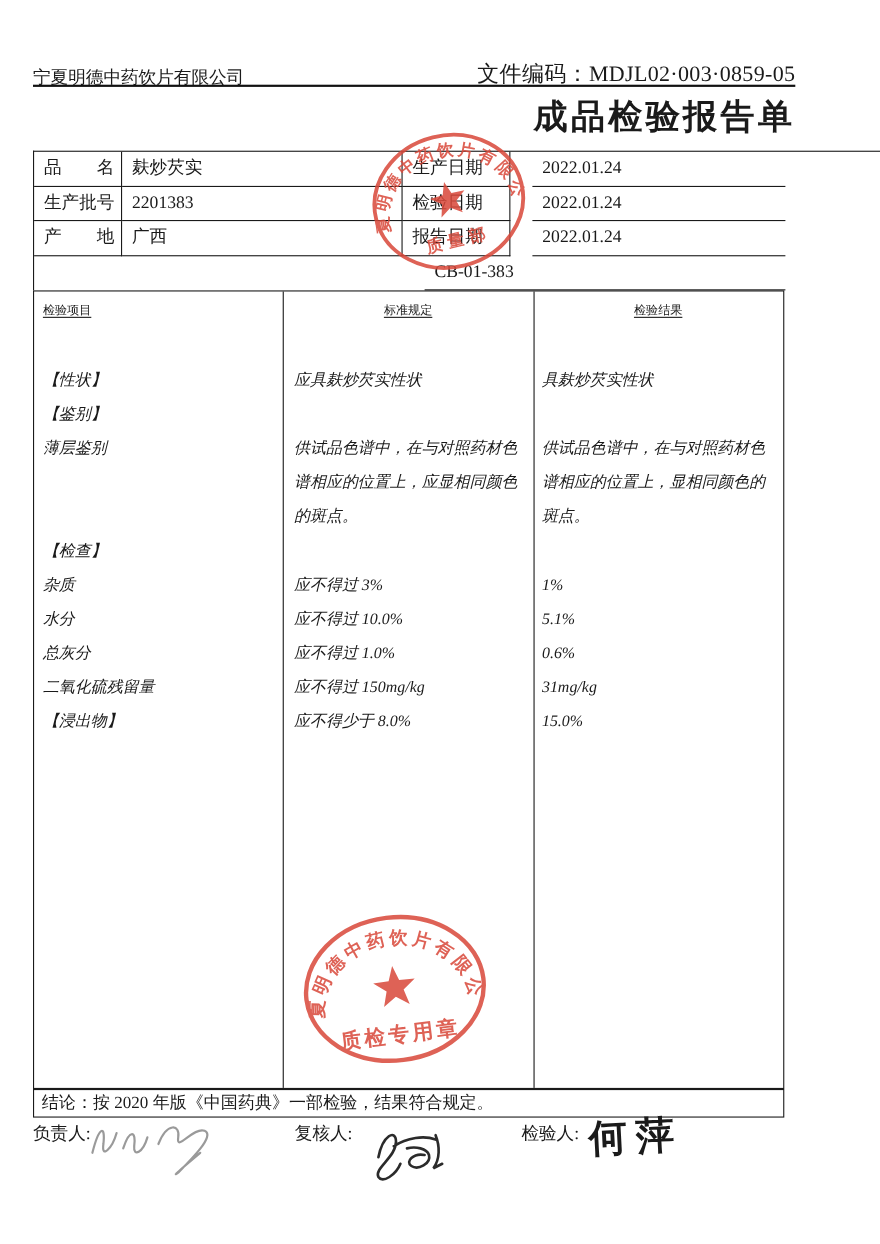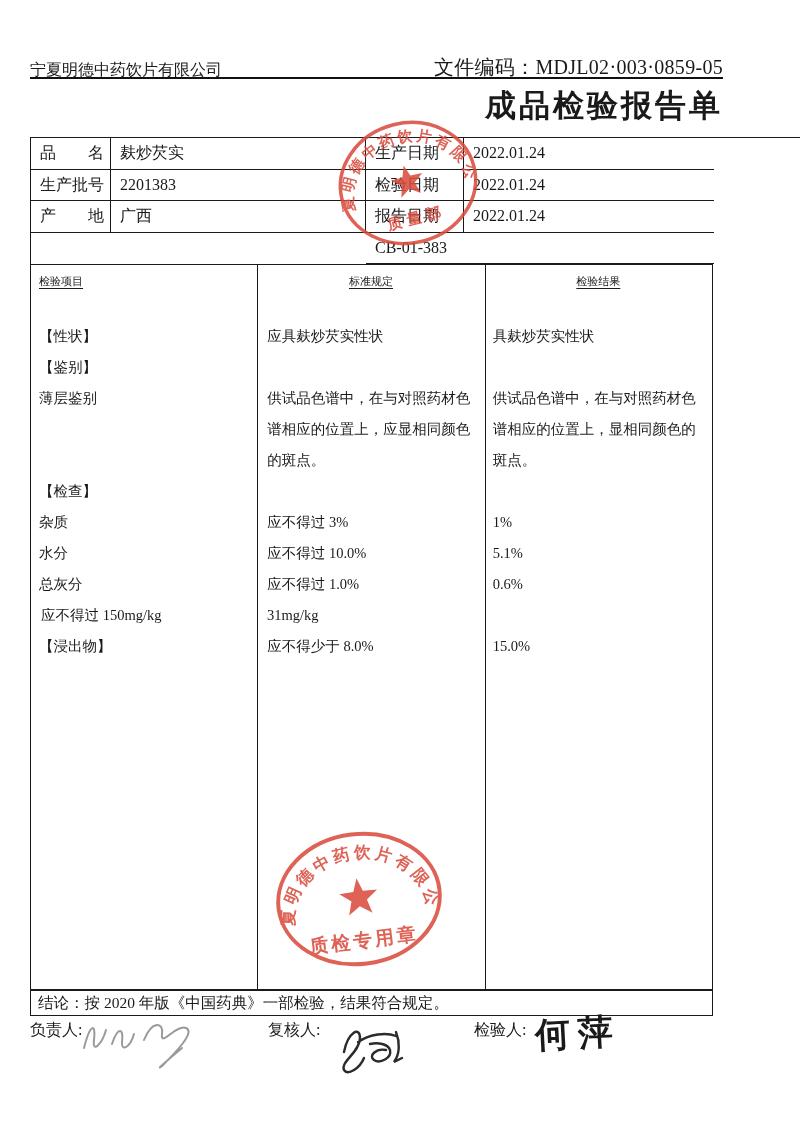--- a/index.html
+++ b/index.html
@@ -18,34 +18,34 @@
   .title { left:30px; top:85px; width:693px; text-align:right; font-size:31px; font-weight:700; letter-spacing:3px; }
 
   
   .info-table {
     left:30px; top:137px; width:783px;
     display:grid; grid-template-columns:80px 255px 98px 250px;
     border:1.5px solid #1a1a1a; border-bottom:none;
     font-size:16px;
   }
   .info-cell { height:31.5px; line-height:30px; padding-left:9px; border-right:1px solid #1a1a1a; border-bottom:1px solid #1a1a1a; overflow:hidden; white-space:nowrap; }
-  .info-cell.last { border-right:none; }
+  .info-cell.last { border-right:none;margin-left:20px; }
   .info-cell.span2a { grid-column:1/3; }
   .info-cell.span2b { grid-column:3/5; }
 
   
   .main-table { left:30px; top:264px; width:683px; height:726px; border:1.5px solid #1a1a1a; font-size:14.5px; }
   .vline { position:absolute; top:0; bottom:0; width:1px; background:#1a1a1a; }
   .vline.v1 { left:226px; } .vline.v2 { left:454px; }
   .mt-header { display:flex; padding-top:9px; font-size:11px; }
   .mt-header .h1 { width:227px; padding-left:8px; }
   .mt-header .h2 { width:228px; text-align:center; }
   .mt-header .h3 { width:228px; text-align:center; }
   .mt-header span { text-decoration:underline; text-underline-offset:3px; }
-  .mt-rows { margin-top:32px; }
+  .mt-rows { margin-top:42px;font-style:italic; }
   .mt-row { display:flex; }
   .mt-row > div { line-height:31px; min-height:31px; }
   .c-item { width:227px; padding-left:8px; }
   .c-std  { width:228px; padding-left:10px; padding-right:8px; }
   .c-res  { width:228px; padding-left:8px; padding-right:6px; }
 
   
   .conclusion-box { left:30px; top:990px; width:683px; height:26px; border:1.5px solid #1a1a1a; line-height:23px; padding-left:7px; font-size:15.5px; }
   .sig-row { left:30px; top:1020px; width:720px; height:80px; font-size:16px; }
   .sig-label { position:absolute; top:0; }
@@ -129,20 +129,21 @@
       <div class="c-item">水分</div>
       <div class="c-std">应不得过 10.0%</div>
       <div class="c-res">5.1%</div>
     </div>
     <div class="mt-row">
       <div class="c-item">总灰分</div>
       <div class="c-std">应不得过 1.0%</div>
       <div class="c-res">0.6%</div>
     </div>
     <div class="mt-row">
+      <div class="c-item">二氧化硫残留量</div>
       <div class="c-std">应不得过 150mg/kg</div>
       <div class="c-res">31mg/kg</div>
     </div>
     <div class="mt-row">
       <div class="c-item">【浸出物】</div>
       <div class="c-std">应不得少于 8.0%</div>
       <div class="c-res">15.0%</div>
     </div>
   </div>
 </div>

